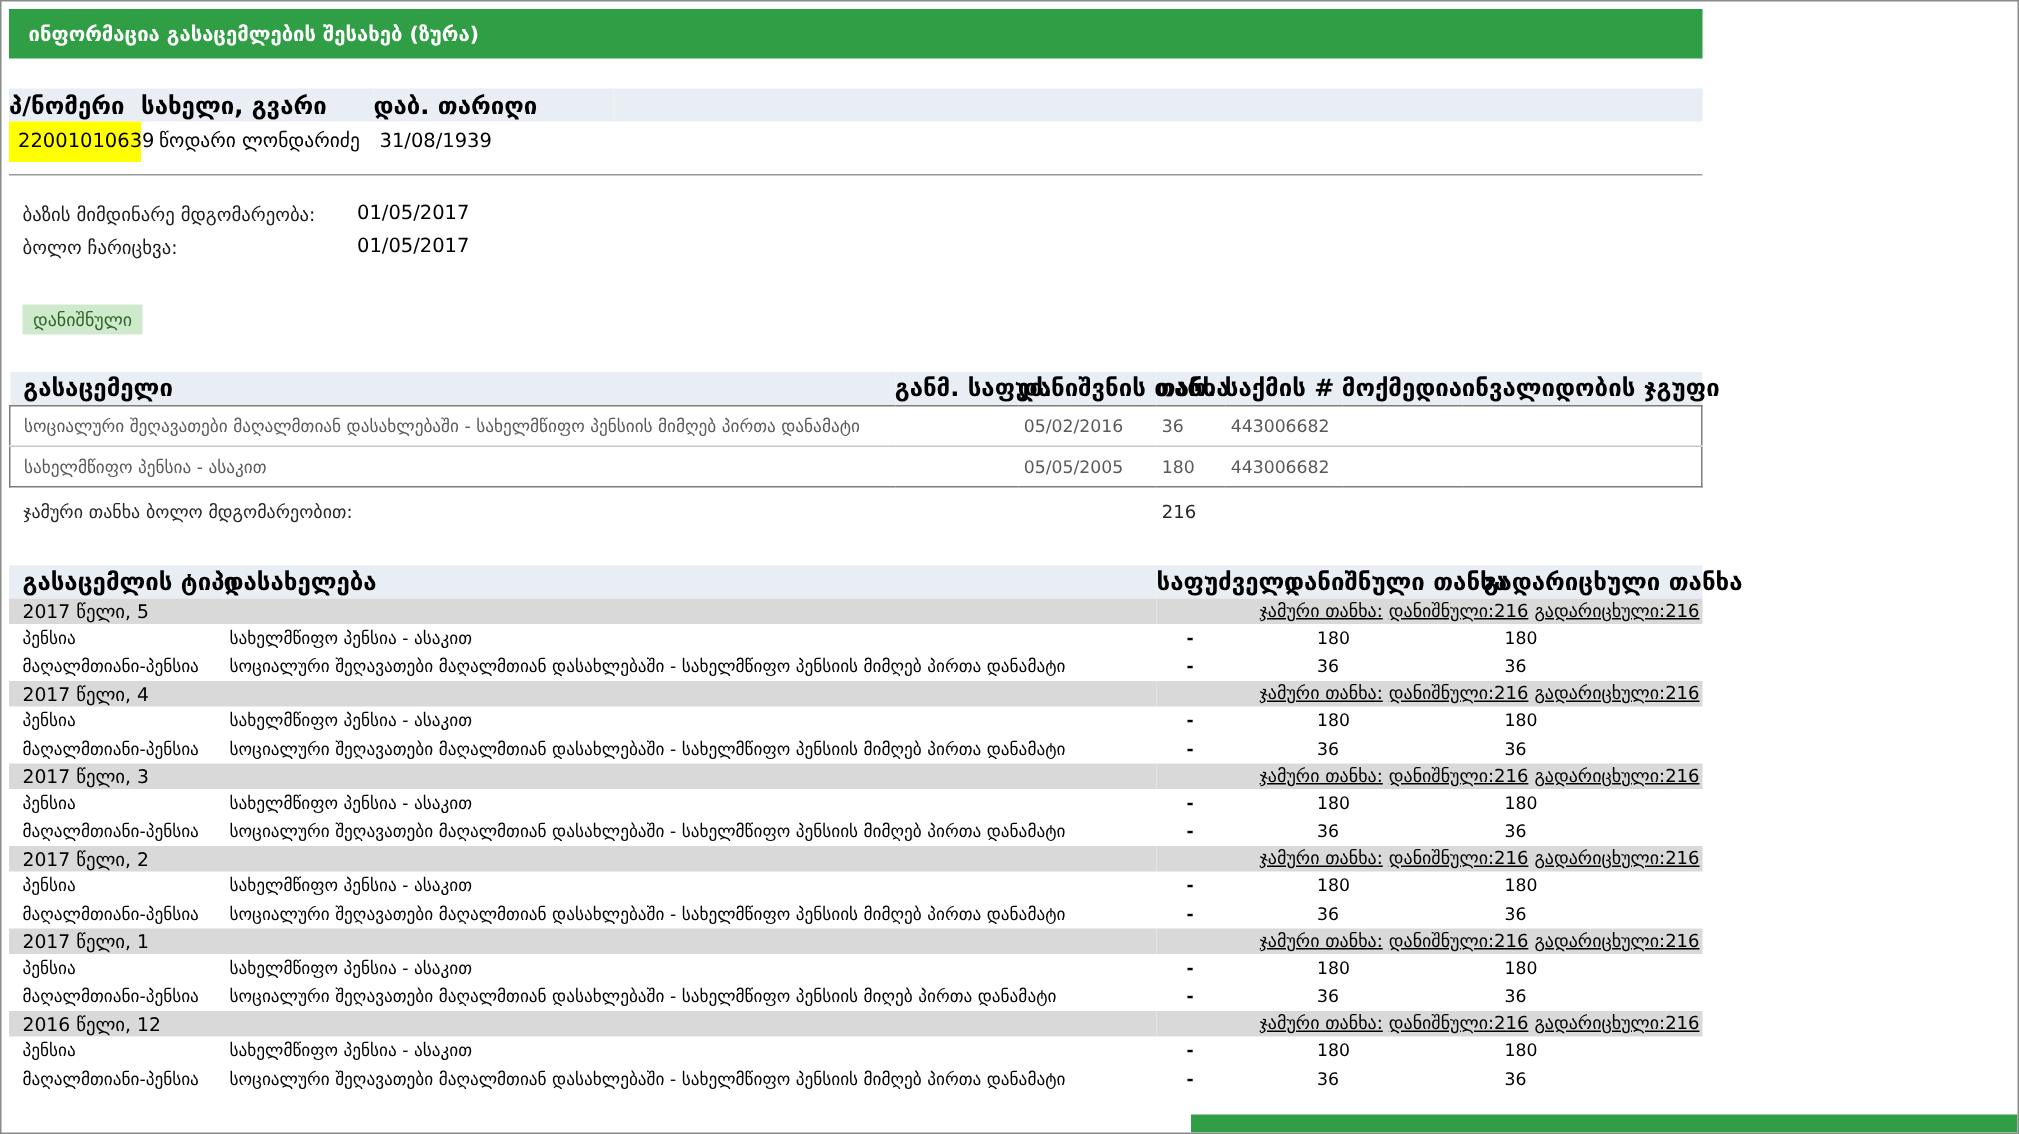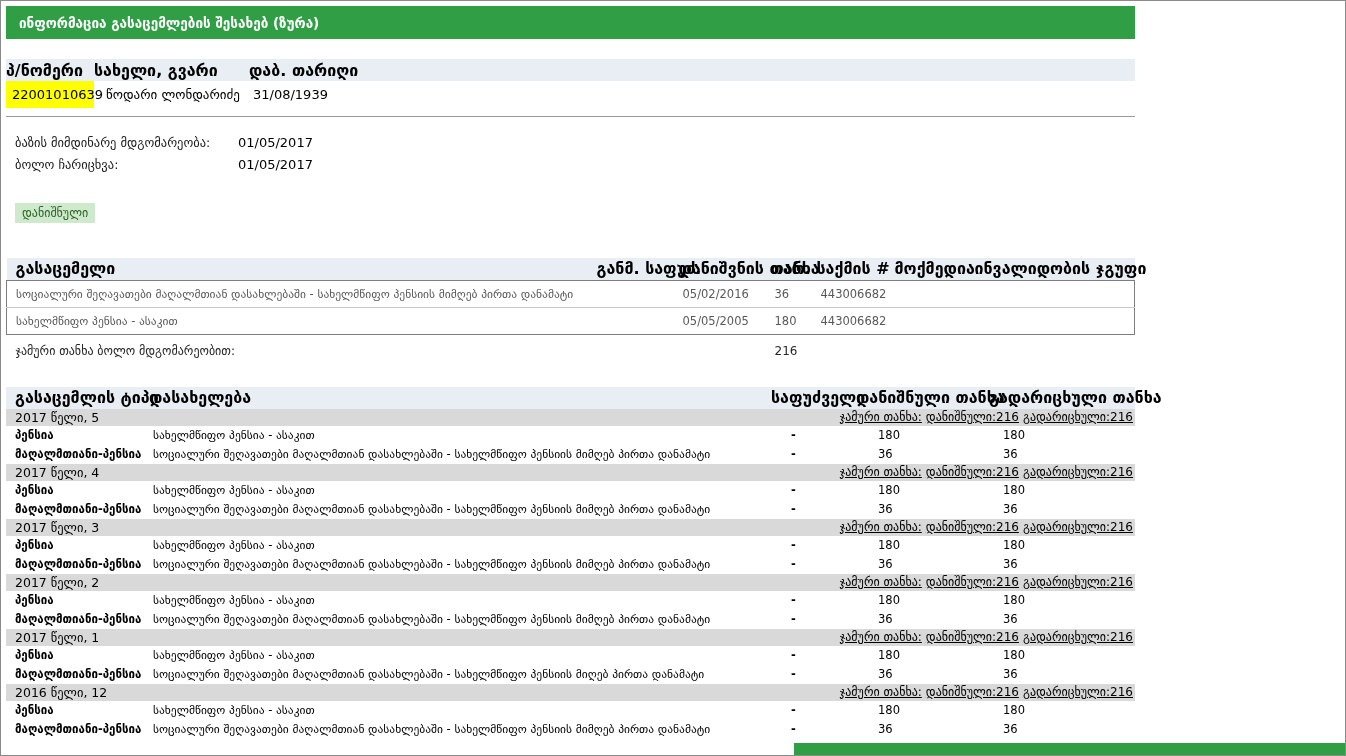--- a/index.html
+++ b/index.html
@@ -28,37 +28,37 @@
 
   
   .status-row { display:flex; align-items:center; height:22px; font-size:12.5px; }
   .status-label { width:232px; padding-left:9px; color:#1a1a1a; }
   .status-value { font-weight:normal; font-size:13px; }
 
   .badge { display:inline-block; margin:28px 0 0 9px; background:#cfe9cd; color:#2f6627;
            font-size:12px; padding:3px 7px; }
 
   
-  .assigned-table { margin-top:35px; }
+  .assigned-table { margin-top:25px; }
   .assigned-table tbody { border:1px solid #7d7d7d; }
   .assigned-table tbody td { color:#595959; font-size:11.5px; padding:6px 4px; white-space:nowrap; overflow:visible; }
   .assigned-table tbody td:first-child { padding-left:9px; }
   .assigned-table tbody tr + tr td { border-top:1px solid #c8c8c8; }
   .assigned-table tfoot td { font-size:12px; color:#262626; padding:9px 4px; white-space:nowrap; }
   .assigned-table tfoot td:first-child { padding-left:9px; }
   .assigned-table .hdr th:first-child { padding-left:9px; }
 
   
   .monthly-table { margin-top:20px; }
   .month-row td { background:#d9d9d9; font-size:12.5px; padding:1px 4px; height:17px; white-space:nowrap; }
   .month-row .month-label { padding-left:9px; }
   .month-row .month-summary { text-align:right; font-size:12px; padding-right:2px; }
   .month-summary span { margin-left:4px;text-decoration:underline; }
   .month-data-row td { font-size:11.5px; padding:2px 4px; height:19px; white-space:nowrap; overflow:visible; }
-  .month-data-row .c-type { padding-left:9px;font-weight:bold; }
+  .month-data-row .c-type { padding-left:9px; }
   .month-data-row .c-basis { font-weight:bold; padding-left:20px; }
   .month-data-row .c-assigned { padding-left:22px; }
   .month-data-row .c-transferred { padding-left:14px; }
 
   .bottom-green-bar { position:absolute; left:793px; right:0; bottom:0; height:12px; background:#2f9e44; }
 </style>
 </head>
 <body>
 
 <div class="page">

